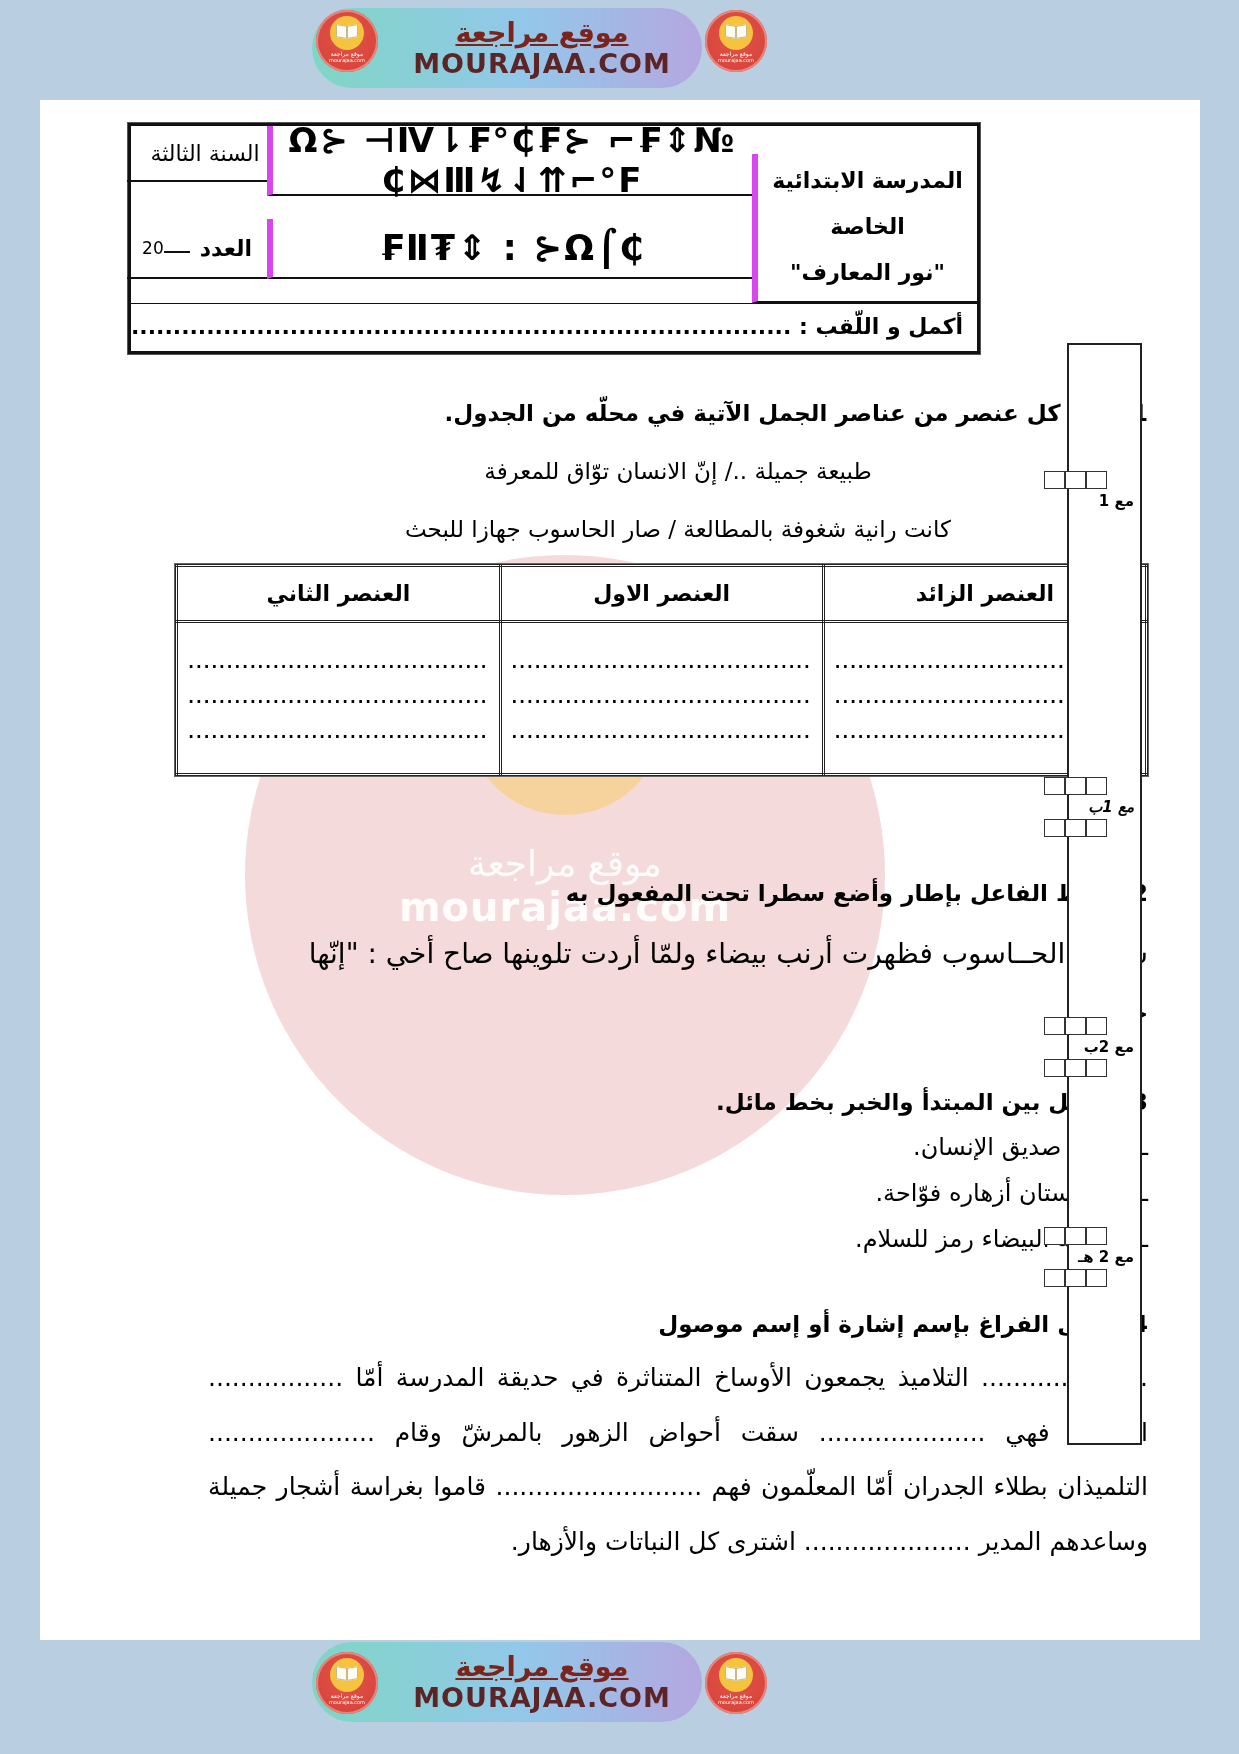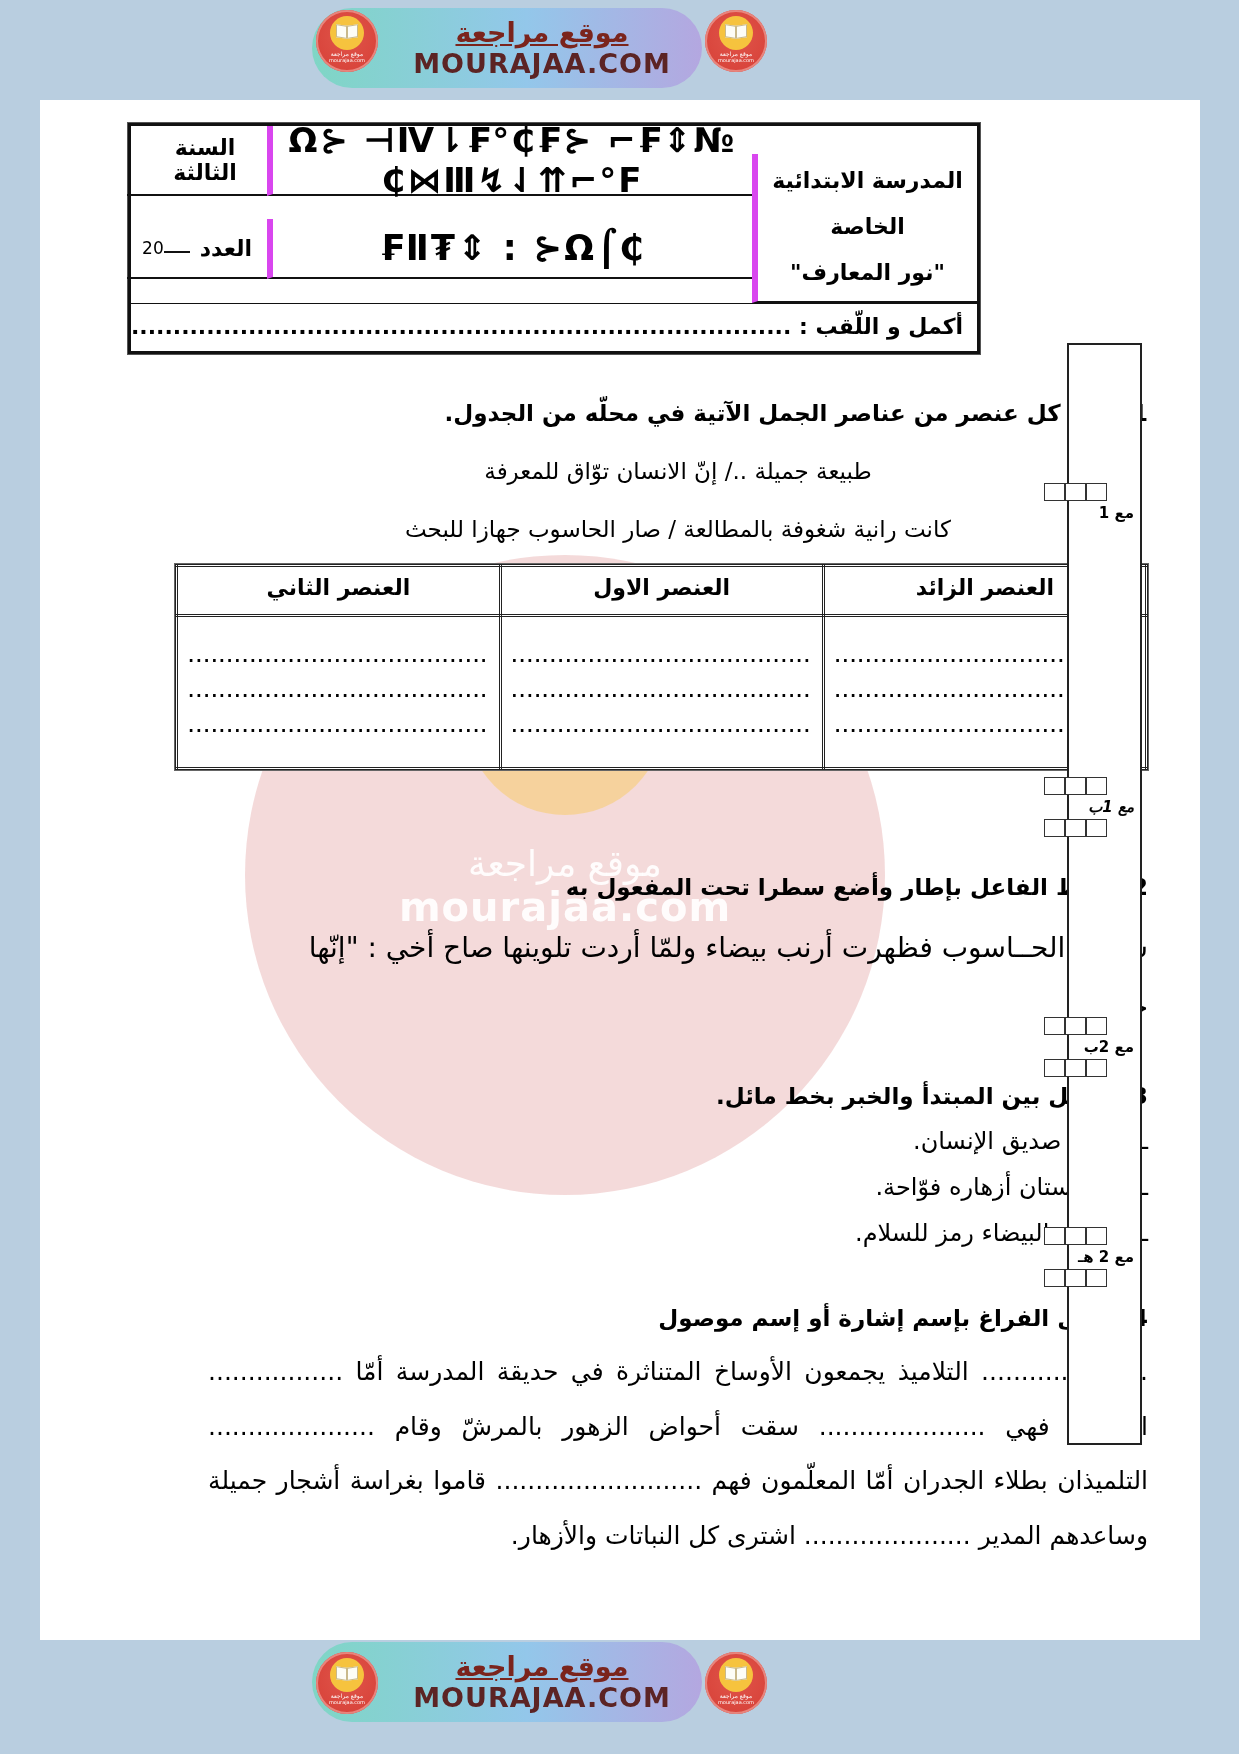--- a/index.html
+++ b/index.html
@@ -52,52 +52,52 @@
   
   .headbox { position:relative; z-index:2; margin:23px 220px 0 88px; width:852px; border:3px solid #111;
     box-shadow:0 0 0 1px #555; direction:rtl; background:#fff; }
   .headgrid { display:grid; grid-template-columns:225px 485px 140px; }
   .hcell { border-left:6px solid #d946ef; border-bottom:2px solid #111; display:flex; align-items:center; justify-content:center;
     text-align:center; padding:4px; }
   .hcell.last { border-left:none; }
   .school { grid-row:1 / span 2; font-weight:bold; font-size:22px; line-height:2.1; border-bottom:2px solid #111;margin-top:28px; }
   .corrupt1 { font-size:34px; font-weight:bold; height:70px; letter-spacing:2px; font-family:"DejaVu Sans", sans-serif; }
   .corrupt2 { font-size:35px; font-weight:bold; height:60px; letter-spacing:2px; }
-  .grade { font-weight:bold; font-size:22px; height:70px;padding-left:20px; }
+  .grade { font-weight:normal; font-size:22px; height:56px;padding-left:20px; }
   .score { font-weight:bold; font-size:22px; height:60px; gap:10px; }
   .frac { display:inline-flex; flex-direction:row; align-items:center; font-weight:normal; font-size:17px; line-height:1.1; }
   .frac .bar { width:26px; border-bottom:2px solid #111; height:12px; margin-bottom:2px; }
   .namerow { border-top:1px solid #111; padding:10px 14px 12px; font-weight:bold; font-size:22px;
     white-space:nowrap; overflow:hidden; }
   .namerow .dots { font-weight:bold; letter-spacing:1px; }
   
   .content { position:relative; z-index:1; direction:rtl; padding:46px 52px 0 168px; color:#000; }
   .ex-title { font-weight:bold; font-size:23px; margin-bottom:6px; }
   .centerline { text-align:center; font-size:23px; margin-top:32px; }
   
   .ws-table { width:100%; border-collapse:collapse; margin-top:22px; background:#fff; }
-  .ws-table th { border:3px double #222; border-width:3px; font-size:22px; font-weight:bold; padding:8px 6px 14px; }
+  .ws-table th { border:3px double #222; border-width:3px; font-size:22px; font-weight:bold; padding:14px 6px 14px; }
   .ws-table td { border:3px double #222; padding:14px 10px; }
   .ws-table { border:3px solid #222; box-shadow:0 0 0 1px #666; }
   .dotline { white-space:nowrap; overflow:hidden; font-size:15px; letter-spacing:2px; font-weight:bold; margin:17px 0; }
   .ex2 { margin-top:104px; }
   .sentence { font-size:28px; margin-top:26px; line-height:1.6; }
   .sentence2 { font-size:28px; margin-top:20px; }
   .ex3 { margin-top:60px; }
   .ex3 .item { font-size:24px; margin-top:18px; }
   .ex4 { margin-top:58px; }
   .ex4 .para { font-size:25px; margin-top:14px; line-height:2.18; text-align:justify; }
   
   .strip { position:absolute; top:243px; right:58px; width:75px; height:1102px; border:2px solid #222;
     background:#fff; z-index:2; }
   .sgroup { position:absolute; right:4px; width:92px; direction:rtl; }
   .sgroup .cells { display:flex; direction:ltr; margin-right:-18px; }
   .sgroup .cells i { width:21px; height:18px; border:1px solid #333; border-top-width:0.5px; background:#fff; }
   .sgroup .lbl { font-size:15px; font-weight:bold; margin:3px 2px 3px 0; white-space:nowrap; }
-  .g1 { top:138px; } .g2 { top:432px;font-style:italic; } .g3 { top:672px; } .g4 { top:882px; }
+  .g1 { top:126px; } .g2 { top:432px;font-style:italic; } .g3 { top:672px; } .g4 { top:882px; }
 </style>
 </head>
 <body>
 
 <div class="banner top">
   <span class="ar">موقع مراجعة</span>
   <span class="en">MOURAJAA.COM</span>
 </div>
 <div class="logo l1">
   <span class="sun">

